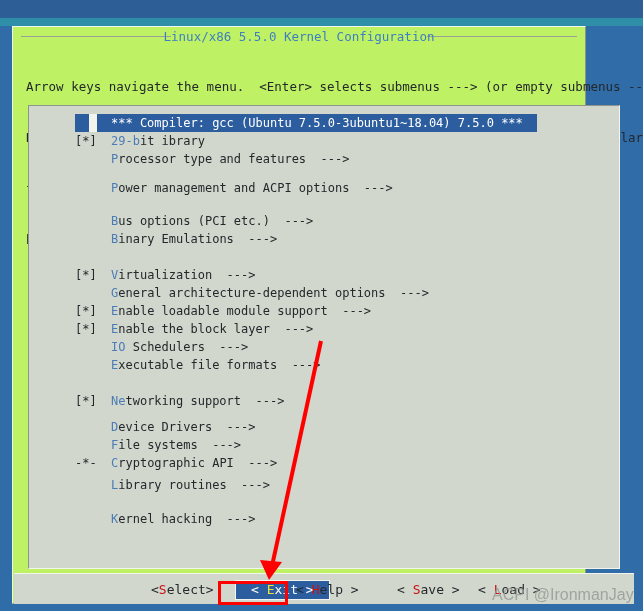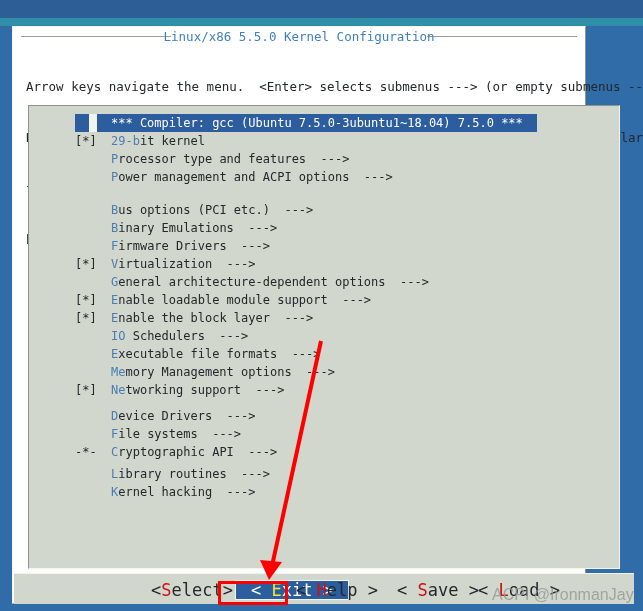--- a/index.html
+++ b/index.html
@@ -45,21 +45,21 @@
     background: #2f8fa8;
   }
 
   
   #dialog {
     position: absolute;
     left: 12px;
     top: 26px;
     width: 574px;
     height: 578px;
-    background: #ffffff;
+    background: #bef264;
     border-top: 1px solid #f2f4ee;
     border-left: 1px solid #f2f4ee;
     border-right: 1px solid #8e948b;
     border-bottom: 1px solid #8e948b;
     box-sizing: border-box;
   }
 
   
   #dialog-frame-title {
     position: absolute;
@@ -178,21 +178,21 @@
     height: 31px;
     background: #d2d7ce;
     border-top: 1px solid #f2f4ee;
     box-sizing: border-box;
   }
   .btn {
     position: absolute;
     top: 7px;
     height: 18px;
     line-height: 18px;
-    font-size: 17px;
+    font-size: 13px;
     white-space: pre;
     color: #24282b;
     padding: 0 2px;
   }
   .btn .bk { color: #cc1111; }
   .btn.active {
     background: #2c5d9e;
     color: #ffffff;
     border: 1px solid #f2f4ee;
     top: 6px;
@@ -248,39 +248,39 @@
 
     <div id="helptext">
       <div>Arrow keys navigate the menu.  &lt;Enter&gt; selects submenus ---&gt; (or empty submenus ----).</div>
       <div>Highlighted letters are hotkeys.  Pressing &lt;Y&gt; includes, &lt;N&gt; excludes, &lt;M&gt; modularizes</div>
       <div>features.  Press &lt;Esc&gt;&lt;Esc&gt; to exit, &lt;?&gt; for Help, &lt;/&gt; for Search.  Legend: [*]</div>
       <div>built-in  [ ] excluded  &lt;M&gt; module  &lt; &gt; module capable</div>
     </div>
 
     <div id="listbox">
         <div class="menurow selected" style="margin-top: 8px;"><span class="cursor-cell"></span><span class="cursor-gap"></span><span class="hlbar"></span><span class="label"><span class="">*** Compiler: gcc (Ubuntu 7.5.0-3ubuntu1~18.04) 7.5.0 ***</span></span></div>
-        <div class="menurow" style="margin-top: 0px;"><span class="mark">[*]</span><span class="label"><span class="hotkey">29-b</span><span class="plain">it kernel</span></span></div>
+        <div class="menurow" style="margin-top: 0px;"><span class="mark">[*]</span><span class="label"><span class="hotkey">29-b</span><span class="plain">it ibrary</span></span></div>
         <div class="menurow" style="margin-top: 0px;"><span class="mark">   </span><span class="label"><span class="hotkey">P</span><span class="plain">rocessor type and features  ---&gt;</span></span></div>
-        <div class="menurow" style="margin-top: 0px; text-align: center;"><span class="mark">   </span><span class="label"><span class="hotkey">P</span><span class="plain">ower management and ACPI options  ---&gt;</span></span></div>
+        <div class="menurow" style="margin-top: 11px; text-align: center;"><span class="mark">   </span><span class="label"><span class="hotkey">P</span><span class="plain">ower management and ACPI options  ---&gt;</span></span></div>
         <div class="menurow" style="margin-top: 15px;"><span class="mark">   </span><span class="label"><span class="hotkey">B</span><span class="plain">us options (PCI etc.)  ---&gt;</span></span></div>
         <div class="menurow" style="margin-top: 0px;"><span class="mark">   </span><span class="label"><span class="hotkey">B</span><span class="plain">inary Emulations  ---&gt;</span></span></div>
-        <div class="menurow" style="margin-top: 0px;"><span class="mark">   </span><span class="label"><span class="hotkey">F</span><span class="plain">irmware Drivers  ---&gt;</span></span></div>
+        <div class="menurow" style="margin-top: 0px;"><span class="mark">   </span></div>
         <div class="menurow" style="margin-top: 0px;"><span class="mark">[*]</span><span class="label"><span class="hotkey">V</span><span class="plain">irtualization  ---&gt;</span></span></div>
         <div class="menurow" style="margin-top: 0px;"><span class="mark">   </span><span class="label"><span class="hotkey">G</span><span class="plain">eneral architecture-dependent options  ---&gt;</span></span></div>
         <div class="menurow" style="margin-top: 0px;"><span class="mark">[*]</span><span class="label"><span class="hotkey">E</span><span class="plain">nable loadable module support  ---&gt;</span></span></div>
         <div class="menurow" style="margin-top: 0px;"><span class="mark">[*]</span><span class="label"><span class="hotkey">E</span><span class="plain">nable the block layer  ---&gt;</span></span></div>
         <div class="menurow" style="margin-top: 0px;"><span class="mark">   </span><span class="label"><span class="hotkey">IO</span><span class="plain"> Schedulers  ---&gt;</span></span></div>
         <div class="menurow" style="margin-top: 0px;"><span class="mark">   </span><span class="label"><span class="hotkey">E</span><span class="plain">xecutable file formats  ---&gt;</span></span></div>
-        <div class="menurow" style="margin-top: 0px;"><span class="mark">   </span><span class="label"><span class="hotkey">Me</span><span class="plain">mory Management options  ---&gt;</span></span></div>
+        <div class="menurow" style="margin-top: 0px;"><span class="mark">   </span></div>
         <div class="menurow" style="margin-top: 0px;"><span class="mark">[*]</span><span class="label"><span class="hotkey">Ne</span><span class="plain">tworking support  ---&gt;</span></span></div>
         <div class="menurow" style="margin-top: 8px;"><span class="mark">   </span><span class="label"><span class="hotkey">D</span><span class="plain">evice Drivers  ---&gt;</span></span></div>
         <div class="menurow" style="margin-top: 0px;"><span class="mark">   </span><span class="label"><span class="hotkey">F</span><span class="plain">ile systems  ---&gt;</span></span></div>
         <div class="menurow" style="margin-top: 0px;"><span class="mark">-*-</span><span class="label"><span class="hotkey">C</span><span class="plain">ryptographic API  ---&gt;</span></span></div>
         <div class="menurow" style="margin-top: 4px;"><span class="mark">   </span><span class="label"><span class="hotkey">L</span><span class="plain">ibrary routines  ---&gt;</span></span></div>
-        <div class="menurow" style="margin-top: 0px;"><span class="mark">   </span><span class="label"><span class="hotkey">K</span><span class="plain">ernel hacking  ---&gt;</span></span></div>
+        <div class="menurow" style="margin-top: 16px;"><span class="mark">   </span><span class="label"><span class="hotkey">K</span><span class="plain">ernel hacking  ---&gt;</span></span></div>
       </div>
 
     <div id="buttonbar">
         <div class="btn" style="left: 135px;"><span>&lt;</span><span class="bk">S</span><span>elect&gt;</span></div>
         <div class="btn active" style="left: 221px;"><span>&lt; </span><span class="bk">E</span><span>xit &gt;</span></div>
         <div class="btn" style="left: 280px;"><span>&lt; </span><span class="bk">H</span><span>elp &gt;</span></div>
         <div class="btn" style="left: 381px;"><span>&lt; </span><span class="bk">S</span><span>ave &gt;</span></div>
         <div class="btn" style="left: 462px;"><span>&lt; </span><span class="bk">L</span><span>oad &gt;</span></div>
       </div>
   </div>

